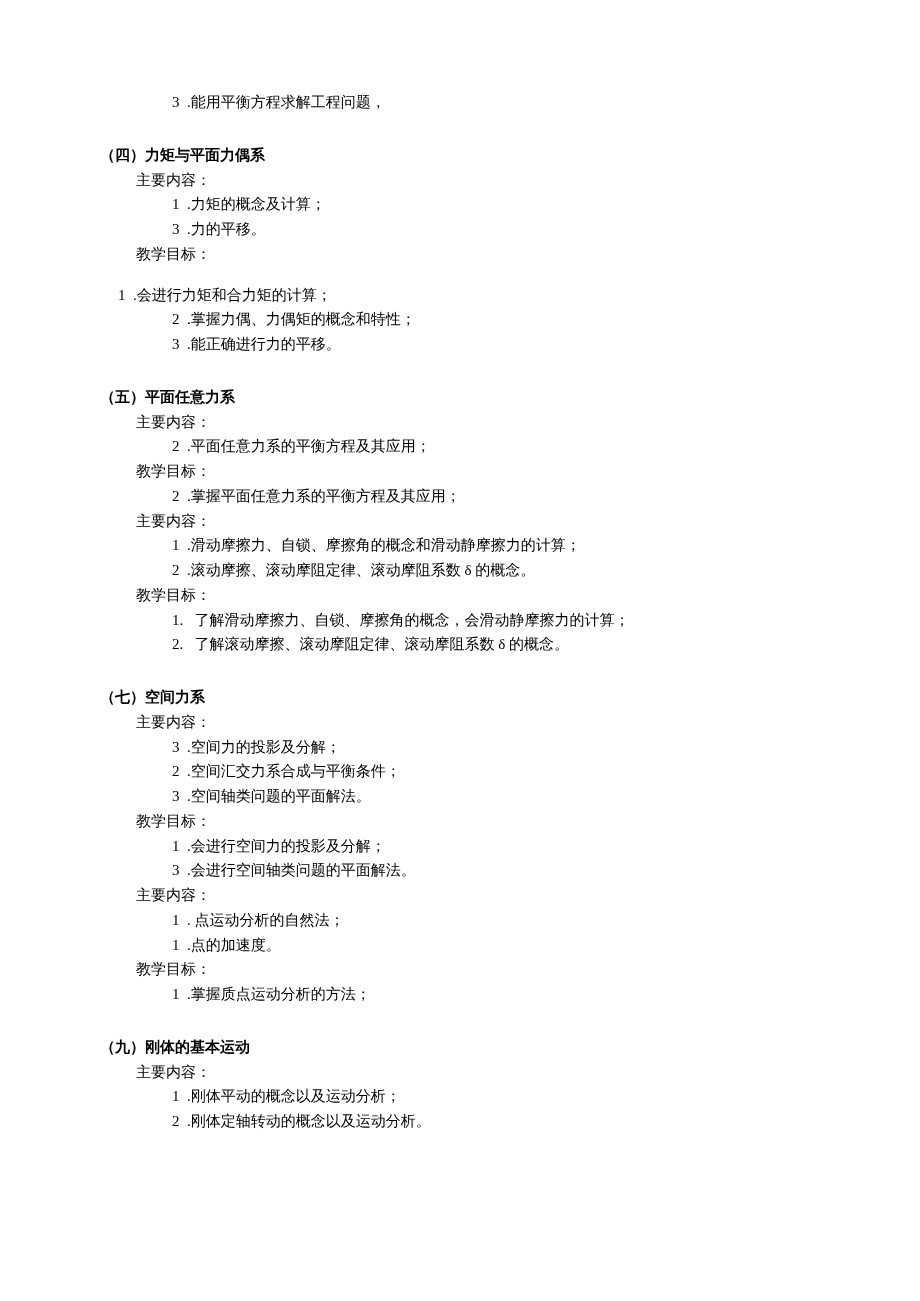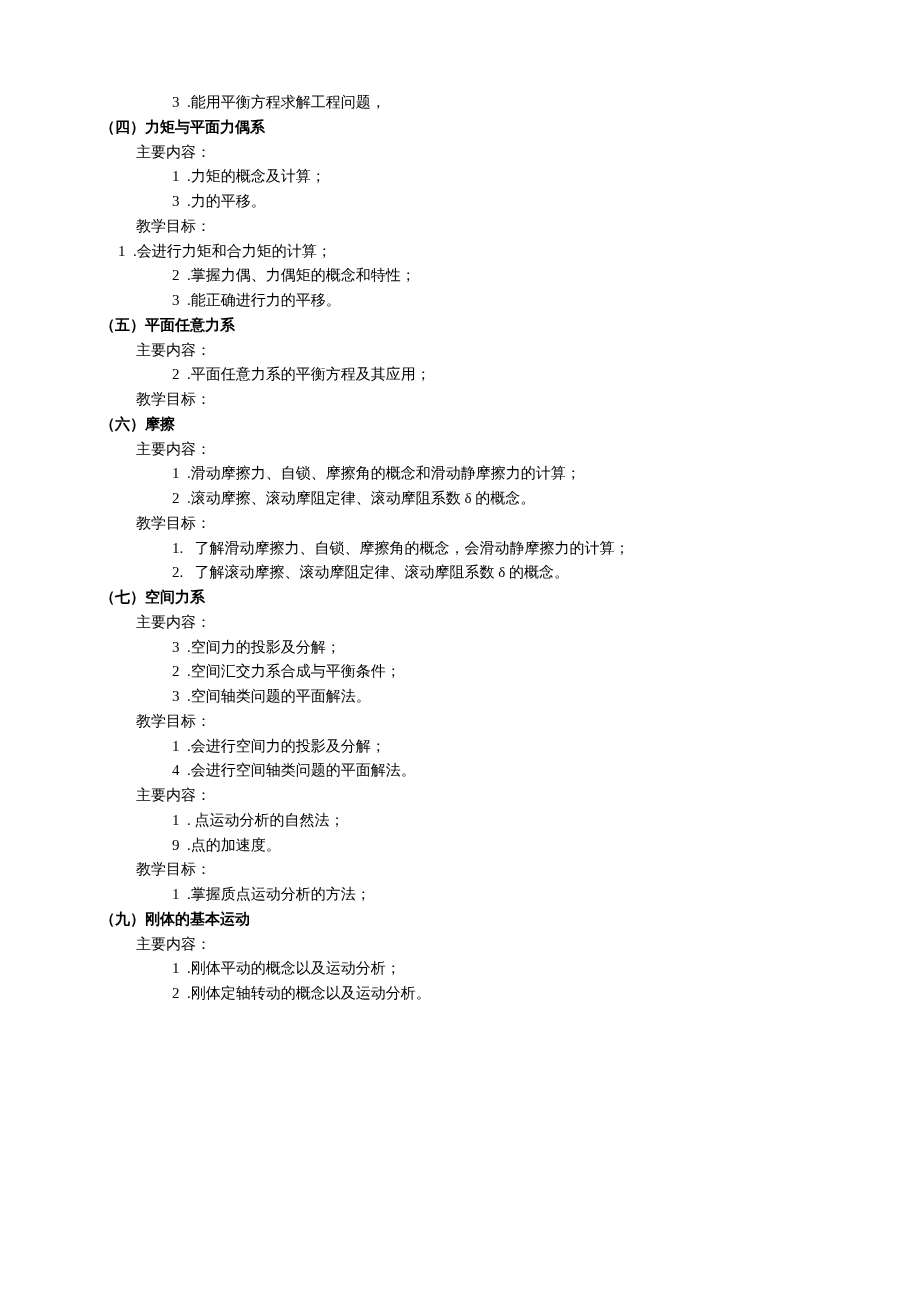--- a/index.html
+++ b/index.html
@@ -18,57 +18,57 @@
     line-height: 1.65;
   }
   .line {
     white-space: pre;
   }
   .bold {
     font-weight: bold;
   }
   .indent-1 { padding-left: 36px; }
   .indent-2 { padding-left: 72px; }
-  .indent-0 { padding-left: 0px; }
-  .indent-05 { padding-left: 18px; }
+  .indent-0 { padding-left: 0px; margin-top: 28px; }
+  .indent-05 { padding-left: 18px; margin-top: 16px; }
 </style>
 </head>
 <body>
 
 <div class="page" id="page">
     <div class="line indent-2">3  .能用平衡方程求解工程问题，</div>
     <div class="line indent-0 bold">（四）力矩与平面力偶系</div>
     <div class="line indent-1">主要内容：</div>
     <div class="line indent-2">1  .力矩的概念及计算；</div>
     <div class="line indent-2">3  .力的平移。</div>
     <div class="line indent-1">教学目标：</div>
     <div class="line indent-05">1  .会进行力矩和合力矩的计算；</div>
     <div class="line indent-2">2  .掌握力偶、力偶矩的概念和特性；</div>
     <div class="line indent-2">3  .能正确进行力的平移。</div>
     <div class="line indent-0 bold">（五）平面任意力系</div>
     <div class="line indent-1">主要内容：</div>
     <div class="line indent-2">2  .平面任意力系的平衡方程及其应用；</div>
     <div class="line indent-1">教学目标：</div>
-    <div class="line indent-0 bold">（六）摩擦</div>
+    <div class="line indent-2">2  .掌握平面任意力系的平衡方程及其应用；</div>
     <div class="line indent-1">主要内容：</div>
     <div class="line indent-2">1  .滑动摩擦力、自锁、摩擦角的概念和滑动静摩擦力的计算；</div>
     <div class="line indent-2">2  .滚动摩擦、滚动摩阻定律、滚动摩阻系数 δ 的概念。</div>
     <div class="line indent-1">教学目标：</div>
     <div class="line indent-2">1.   了解滑动摩擦力、自锁、摩擦角的概念，会滑动静摩擦力的计算；</div>
     <div class="line indent-2">2.   了解滚动摩擦、滚动摩阻定律、滚动摩阻系数 δ 的概念。</div>
     <div class="line indent-0 bold">（七）空间力系</div>
     <div class="line indent-1">主要内容：</div>
     <div class="line indent-2">3  .空间力的投影及分解；</div>
     <div class="line indent-2">2  .空间汇交力系合成与平衡条件；</div>
     <div class="line indent-2">3  .空间轴类问题的平面解法。</div>
     <div class="line indent-1">教学目标：</div>
     <div class="line indent-2">1  .会进行空间力的投影及分解；</div>
-    <div class="line indent-2">4  .会进行空间轴类问题的平面解法。</div>
+    <div class="line indent-2">3  .会进行空间轴类问题的平面解法。</div>
     <div class="line indent-1">主要内容：</div>
     <div class="line indent-2">1  . 点运动分析的自然法；</div>
-    <div class="line indent-2">9  .点的加速度。</div>
+    <div class="line indent-2">1  .点的加速度。</div>
     <div class="line indent-1">教学目标：</div>
     <div class="line indent-2">1  .掌握质点运动分析的方法；</div>
     <div class="line indent-0 bold">（九）刚体的基本运动</div>
     <div class="line indent-1">主要内容：</div>
     <div class="line indent-2">1  .刚体平动的概念以及运动分析；</div>
     <div class="line indent-2">2  .刚体定轴转动的概念以及运动分析。</div>
   </div>
 
 </body></html>

